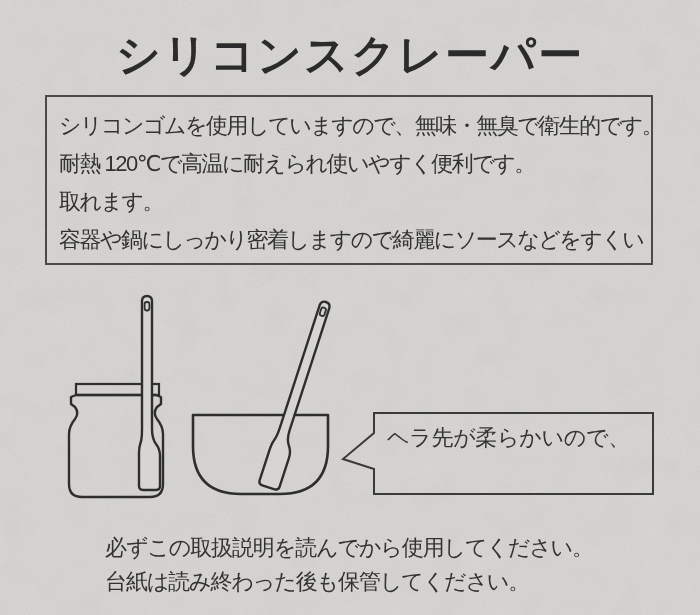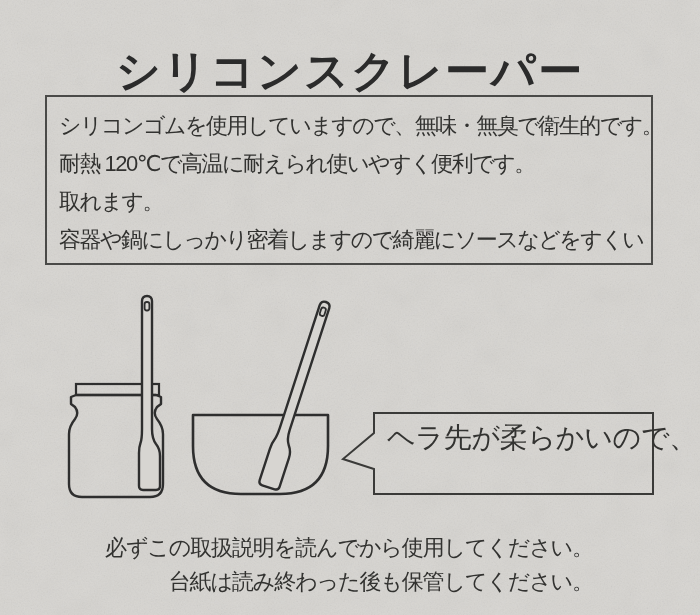--- a/index.html
+++ b/index.html
@@ -6,45 +6,45 @@
   .page{
     position:relative;
     width:700px;height:615px;
     background:#d7d5d1;
     overflow:hidden;
     font-family:"Liberation Sans","DejaVu Sans",sans-serif;
     color:#2e2e2e;
   }
   .texture{position:absolute;left:0;top:0;pointer-events:none;}
   .title{
-    position:absolute;left:0;right:0;top:26px;margin:16px;
+    position:absolute;left:0;right:0;top:26px;margin:0;
     text-align:center;
     font-size:44px;font-weight:bold;letter-spacing:2px;
     color:#2b2b2b;
   }
   .desc-box{
     position:absolute;left:45px;top:95px;width:608px;height:170px;
     border:2px solid #4a4a48;
     box-sizing:border-box;
     padding:10px 8px 0 12px;
   }
   .desc-line{
     font-size:22px;line-height:38px;letter-spacing:-1.5px;
     color:#323230;white-space:nowrap;
   }
   .art{position:absolute;left:0;top:0;}
   .callout-text{
     position:absolute;left:387px;top:419px;width:262px;
   }
   .callout-line{
-    font-size:28px;line-height:37px;letter-spacing:-0.3px;
+    font-size:22px;line-height:37px;letter-spacing:-0.3px;
     color:#333331;white-space:nowrap;
   }
   .footer{
-    position:absolute;left:105px;top:531px;text-align:right;
+    position:absolute;left:105px;top:531px;
   }
   .footer-line{
     font-size:22px;line-height:34px;letter-spacing:-1.1px;
     color:#323230;white-space:nowrap;
   }
 </style>
 </head>
 <body>
 
 <div class="page">

